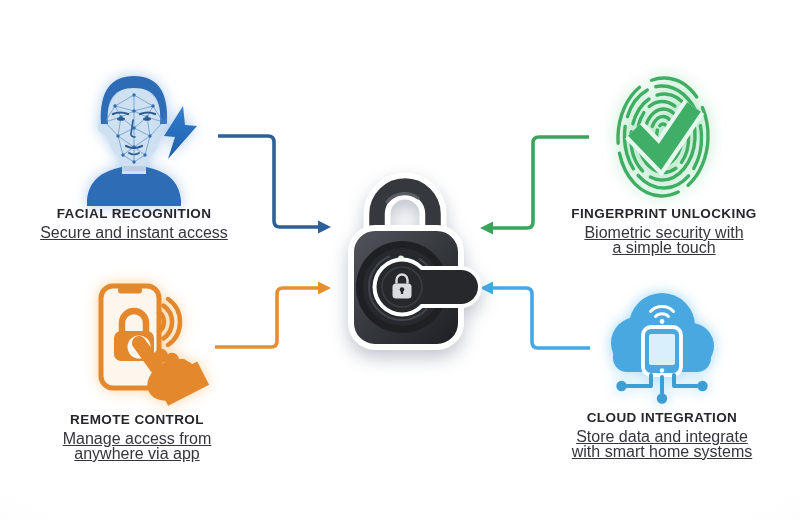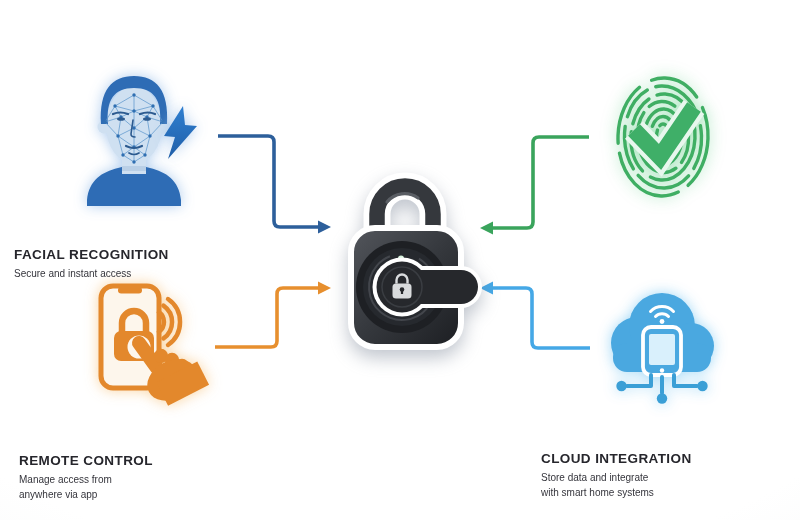--- a/index.html
+++ b/index.html
@@ -2,28 +2,29 @@
 <html style="--facial-blue: #2e6cb5; --facial-dark: #2a5f9f; --facial-light: #cfe0f1; --facial-feature: #2c5a8f; --facial-mesh: #5a95cc; --facial-dot: #2f6fb2; --bolt-blue-top: #2f7fd0; --bolt-blue-bottom: #1f5ea8; --arrow-dark-blue: #2d5f9b; --fingerprint-green: #3fae63; --check-green: #3faf68; --check-halo: #e8f7ee; --arrow-green: #3aa45c; --remote-orange: #e3882c; --remote-light: #fdf6ec; --arrow-orange: #e78f2e; --cloud-blue: #4aa8e0; --cloud-screen: #d9f0fc; --cloud-net: #3b9fd6; --arrow-light-blue: #45a8e6; --lock-body-light: #53565c; --lock-body-dark: #1c1e22; --lock-shackle: #35383d; --lock-dial: #1e2024; --lock-handle: #26282c; --led-green: #d9f6df; --title-color: #26262c; --subtitle-color: #35353c;"><head>
 <meta charset="utf-8">
 <style>
   html,body{margin:0;padding:0;background:#ffffff;}
   .canvas{
     position:relative;width:800px;height:520px;overflow:hidden;
     background:radial-gradient(130% 125% at 50% 42%, #ffffff 55%, #eef0f2 100%);
     font-family:"Liberation Sans", sans-serif;
   }
   .scene{position:absolute;left:0;top:0;}
-  .label{position:absolute;text-align:left;margin-top:41px;}
+  .label{position:absolute;text-align:center;}
   .label .title{
     font-weight:bold;font-size:13.5px;letter-spacing:.4px;
     color:var(--title-color,#26262c);white-space:nowrap;
   }
   .label .desc{
-    font-size:10px;line-height:15px;margin-top:4px;
+    font-size:16px;line-height:15px;margin-top:4px;
     color:var(--subtitle-color,#35353c);
+    text-decoration:underline;
   }
   .glow-blue{filter:drop-shadow(0 0 7px rgba(165,198,236,.9));}
   .glow-green{filter:drop-shadow(0 0 8px rgba(150,222,176,.85));}
   .glow-orange{filter:drop-shadow(0 0 7px rgba(248,204,146,.85));}
   .glow-cyan{filter:drop-shadow(0 0 7px rgba(152,212,245,.9));}
   .lock-shadow{filter:drop-shadow(0 8px 9px rgba(108,118,138,.42));}
 </style>
 </head>
 <body>
 
@@ -217,20 +218,25 @@
   </svg>
 
   <div class="label" style="left:14px;top:206px;width:240px;">
     <div class="title">FACIAL RECOGNITION</div>
     <div class="desc">
       <div>Secure and instant access</div>
     </div>
   </div>
 
   <div class="label" style="left:544px;top:206px;width:240px;">
+    <div class="title">FINGERPRINT UNLOCKING</div>
+    <div class="desc">
+      <div>Biometric security with</div>
+      <div>a simple touch</div>
+    </div>
   </div>
 
   <div class="label" style="left:541px;top:410px;width:242px;">
     <div class="title">CLOUD INTEGRATION</div>
     <div class="desc">
       <div>Store data and integrate</div>
       <div>with smart home systems</div>
     </div>
   </div>
 

